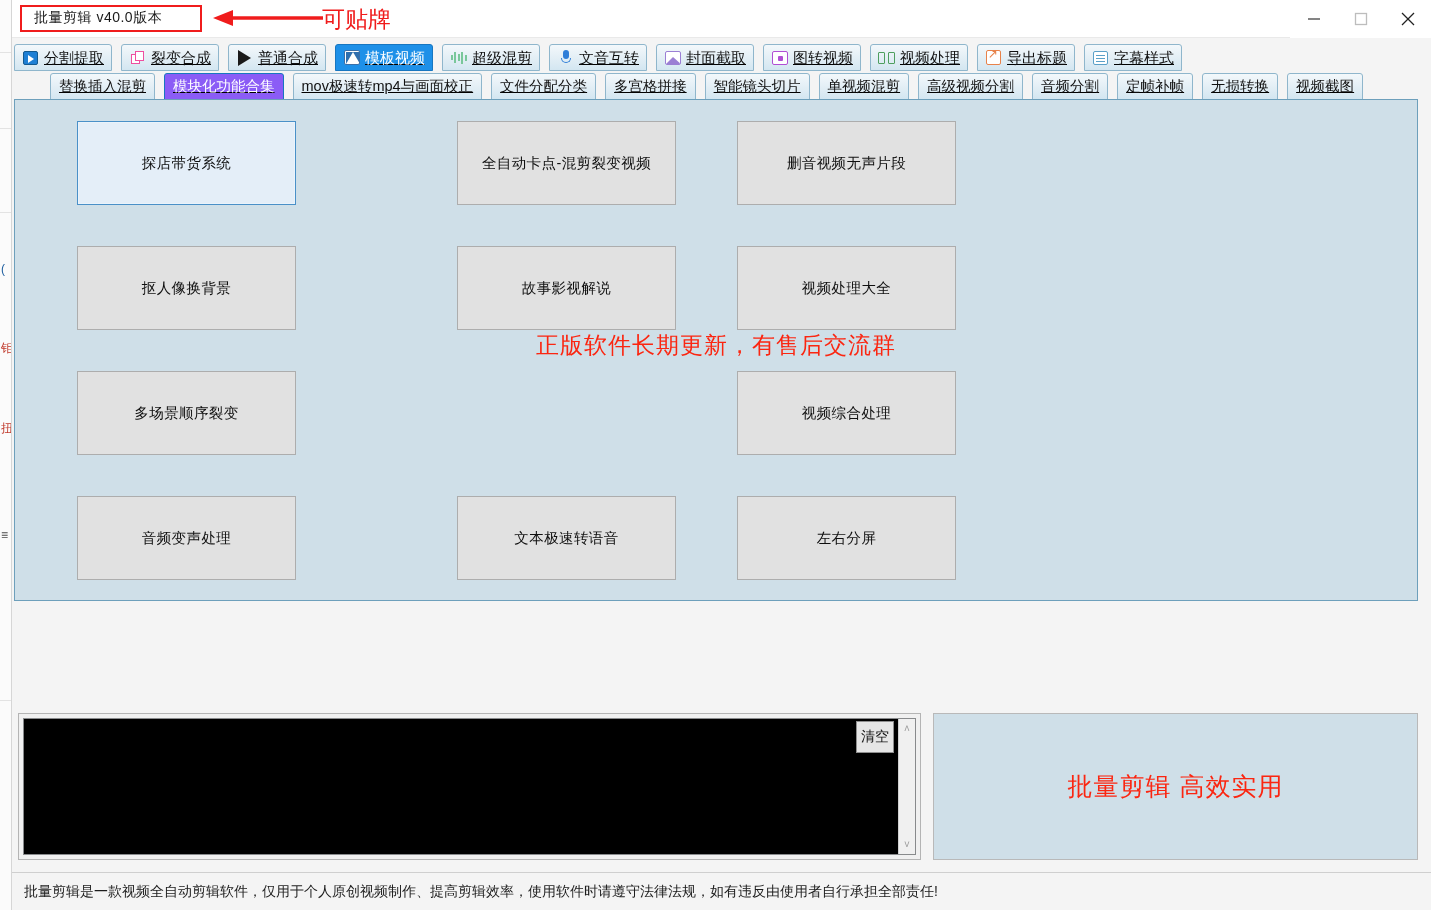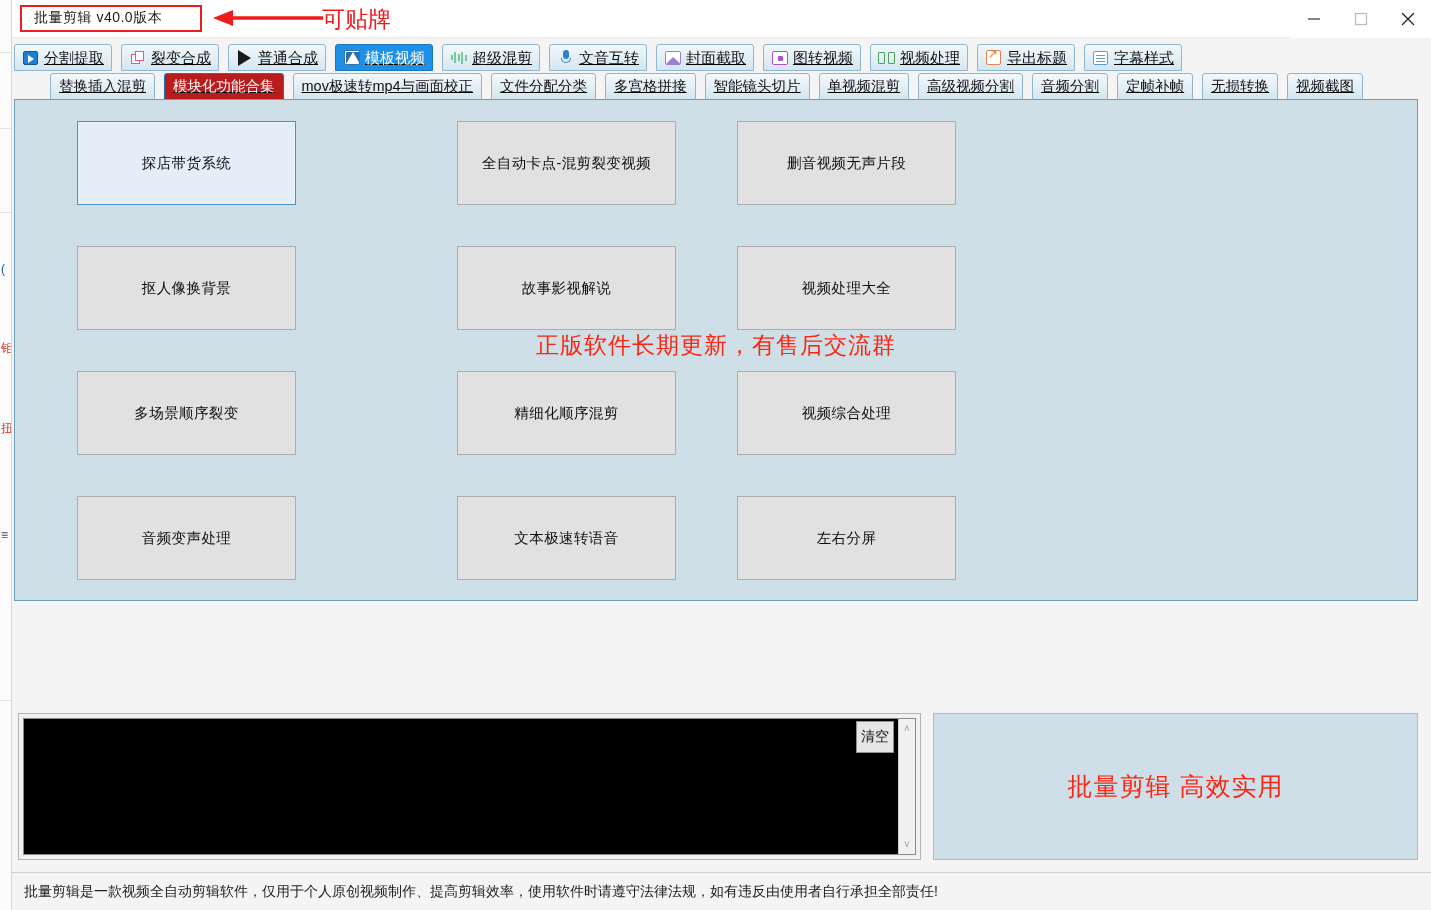--- a/index.html
+++ b/index.html
@@ -122,21 +122,21 @@
   }
   .tab .tab-ico {
     width: 17px; height: 17px;
     display: inline-flex; align-items: center; justify-content: center;
     flex: 0 0 auto;
   }
   .tabrow-2 .tab {
     padding: 0 8px;
     font-size: 14.5px;
   }
-  .tabrow-2 .tab.active { background: #b91c1c; color: #fff; text-align: center; }
+  .tabrow-2 .tab.active { background: #8b5cf6; color: #fff; text-align: center; }
 
   
   .ico-film {
     width: 15px; height: 14px; background: #1e7fd4;
     border: 1px solid #13598f; border-radius: 2px;
     position: relative;
   }
   .ico-film:after {
     content: ""; position: absolute; left: 4px; top: 3px;
     border-left: 6px solid #ffffff;
@@ -570,23 +570,20 @@
       <div class="fn-btn">
           <span>视频处理大全</span>
         </div>
 
       <div style="grid-column:1/6"></div>
 
       <div class="fn-btn">
           <span>多场景顺序裂变</span>
         </div>
       <div style="grid-column:2"></div>
-      <div class="fn-btn">
-          <span>精细化顺序混剪</span>
-        </div>
       <div style="grid-column:4"></div>
       <div class="fn-btn">
           <span>视频综合处理</span>
         </div>
 
       <div style="grid-column:1/6"></div>
 
       <div class="fn-btn">
           <span>音频变声处理</span>
         </div>

